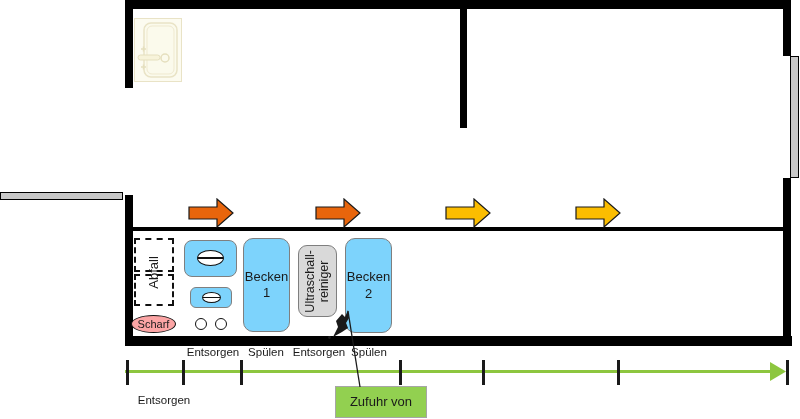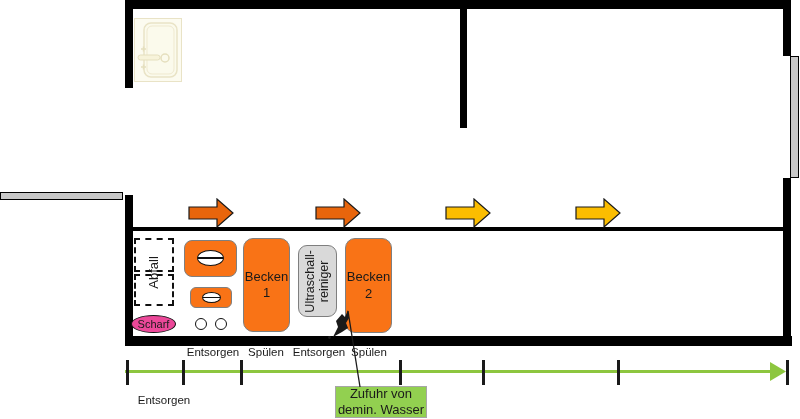--- a/index.html
+++ b/index.html
@@ -5,33 +5,33 @@
   html,body{margin:0;padding:0;background:#fff;}
   #canvas{
     position:relative;width:800px;height:419px;background:#fff;overflow:hidden;
     font-family:"Liberation Sans", sans-serif;color:#1a1a1a;
   }
   .abs{position:absolute;}
   .wall{position:absolute;background:#000;}
   .door{position:absolute;background:#c8c8c8;border:1px solid #000;box-sizing:border-box;}
   .dashed-box{position:absolute;border:2px dashed #111;box-sizing:border-box;background:transparent;}
   .equip{
-    position:absolute;border:1.5px solid #7f7f7f;border-radius:10px;background:#f97316;
+    position:absolute;border:1.5px solid #7f7f7f;border-radius:10px;background:#7dd3fc;
     box-sizing:border-box;display:flex;flex-direction:column;align-items:center;justify-content:center;
     font-size:13px;line-height:1.25;text-align:center;
   }
   .equip.gray{background:#d9d9d9;border-radius:9px;}
   .vtext-wrap{position:absolute;display:flex;align-items:center;justify-content:center;}
   .vtext{transform:rotate(-90deg);white-space:nowrap;font-size:13px;text-align:center;line-height:1.15;}
   .oval{position:absolute;border:1.5px solid #111;border-radius:50%;box-sizing:border-box;background:#fff;}
   .dish-line{position:absolute;left:0;right:0;top:50%;height:1.5px;background:#111;margin-top:-1px;}
   .circle{position:absolute;width:12px;height:12px;border:1.5px solid #111;border-radius:50%;box-sizing:border-box;background:#fff;}
   .sharp-oval{
     position:absolute;left:131px;top:315px;width:45px;height:18px;border:1.5px solid #111;border-radius:50%;
-    box-sizing:border-box;display:flex;align-items:center;justify-content:center;font-size:11px;background:#ec4899;
+    box-sizing:border-box;display:flex;align-items:center;justify-content:center;font-size:11px;background:#fca5a5;
   }
   .axis-label{position:absolute;top:346px;transform:translateX(-50%);font-size:11.5px;white-space:nowrap;}
   .tick{position:absolute;top:360px;width:3px;height:25px;background:#1a1a1a;}
   .flow-line{position:absolute;left:125px;top:370px;width:648px;height:3px;background:#8dc63f;}
   .callout{
     position:absolute;left:335px;top:386px;width:92px;height:32px;background:#92d050;border:1px solid #a6a6a6;
     box-sizing:border-box;display:flex;flex-direction:column;align-items:center;justify-content:center;
     font-size:13px;line-height:1.2;text-align:center;
   }
   .overlay{position:absolute;left:0;top:0;pointer-events:none;}
@@ -141,21 +141,20 @@
   <div class="tick" style="left:617px;"></div>
   <div class="tick" style="left:786px;"></div>
   <div class="abs" style="left:770px;top:362px;">
     <svg width="18" height="20" viewBox="0 0 18 20">
         <polygon points="0,0 16,9.5 0,19" fill="#8dc63f"></polygon>
       </svg>
   </div>
 
   <div class="callout">
     <span>Zufuhr von</span>
-    <span>demin. Wasser</span>
   </div>
 
   <div class="overlay">
     <svg width="800" height="419" viewBox="0 0 800 419">
       <line x1="348" y1="311" x2="360" y2="387" stroke="#1a1a1a" stroke-width="1.3"></line>
       <polygon points="333,337 338,327 336,321 342,314 345,317 348,310 349,318 346,323 348,328 342,332" fill="#1a1a1a"></polygon>
       <circle cx="329.5" cy="337.5" r="1.4" fill="#1a1a1a"></circle>
     </svg>
   </div>
 

